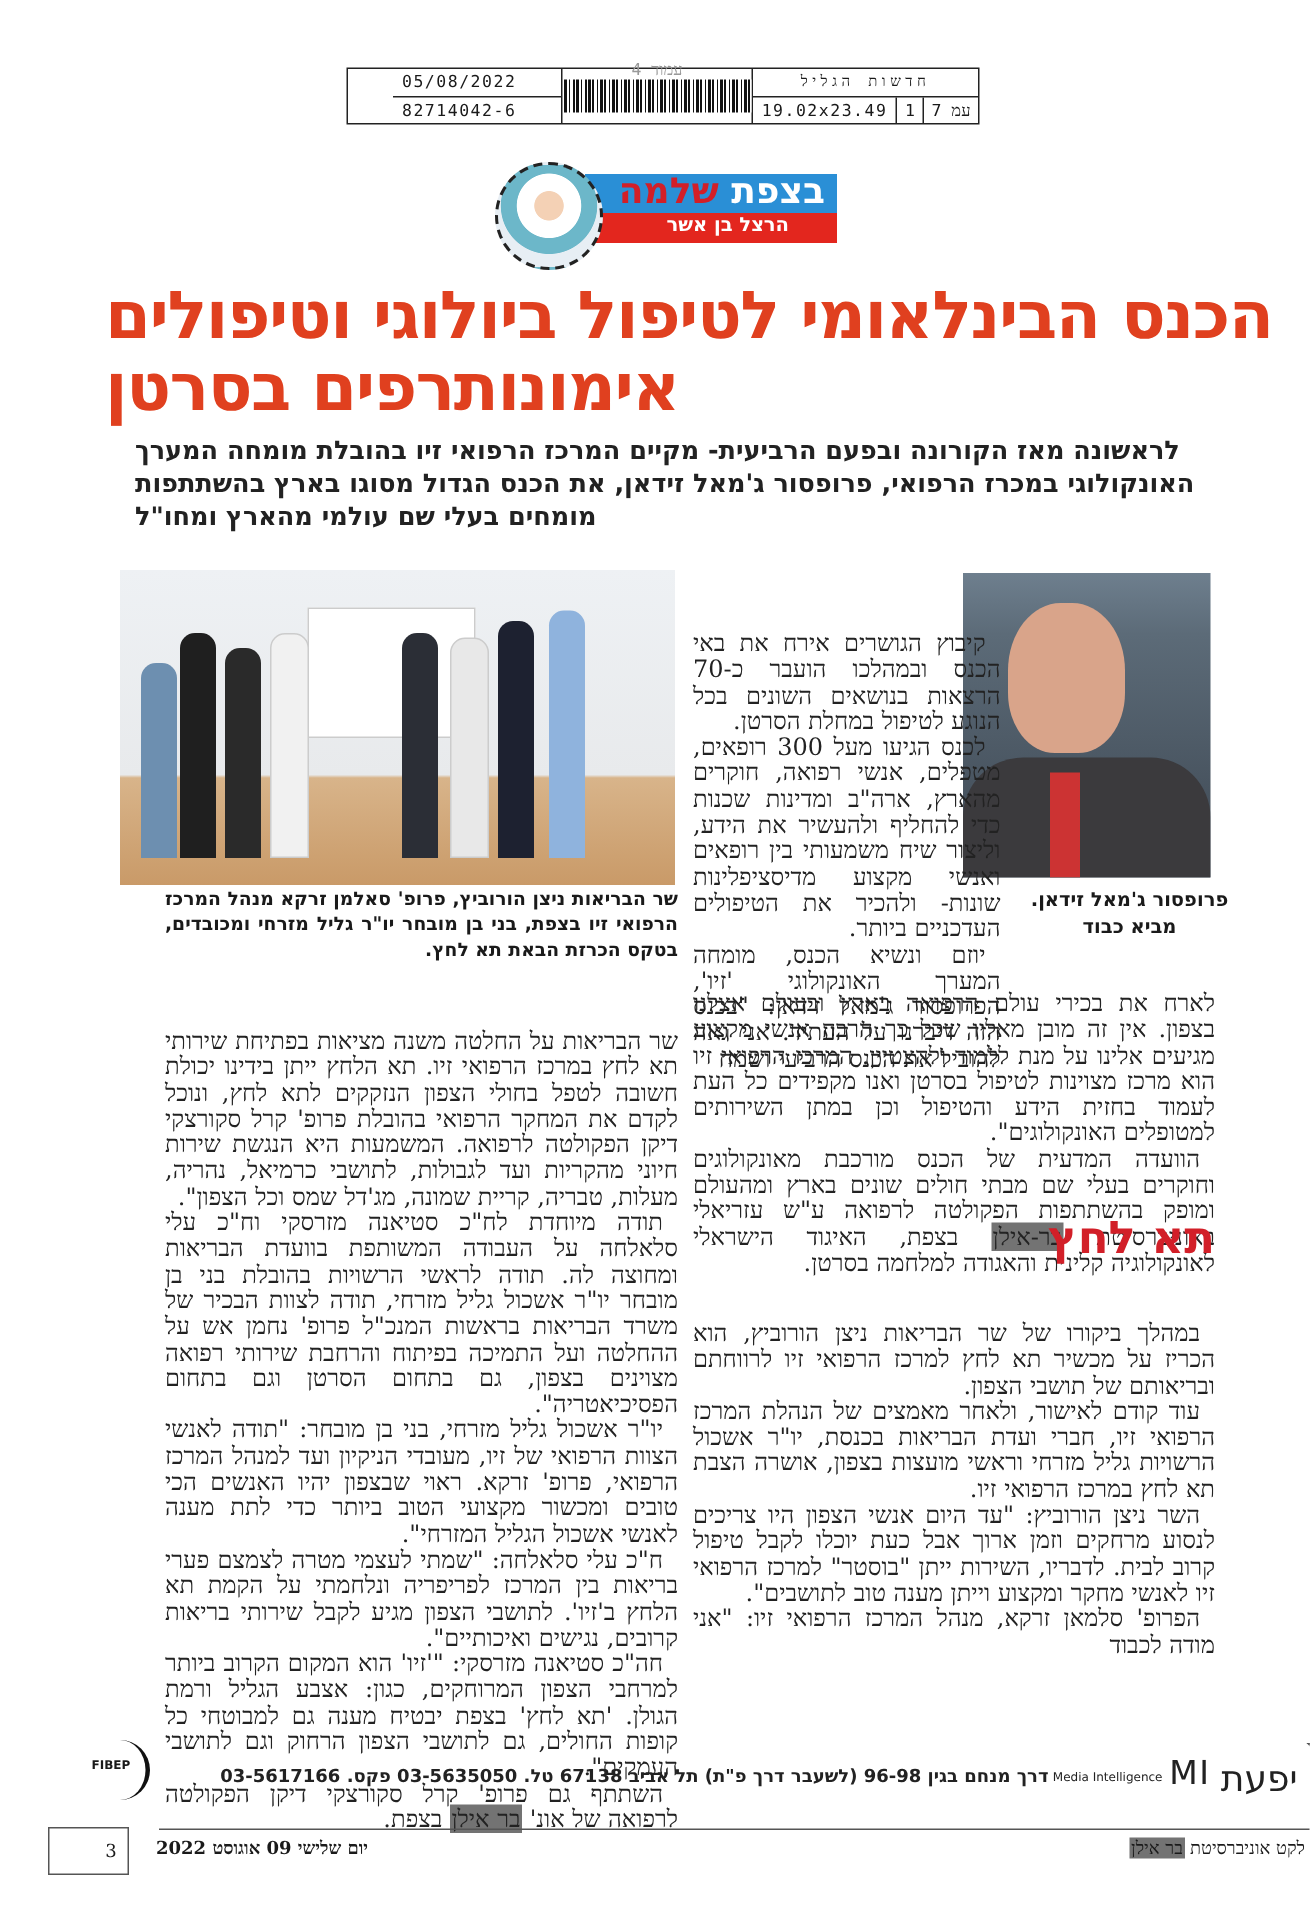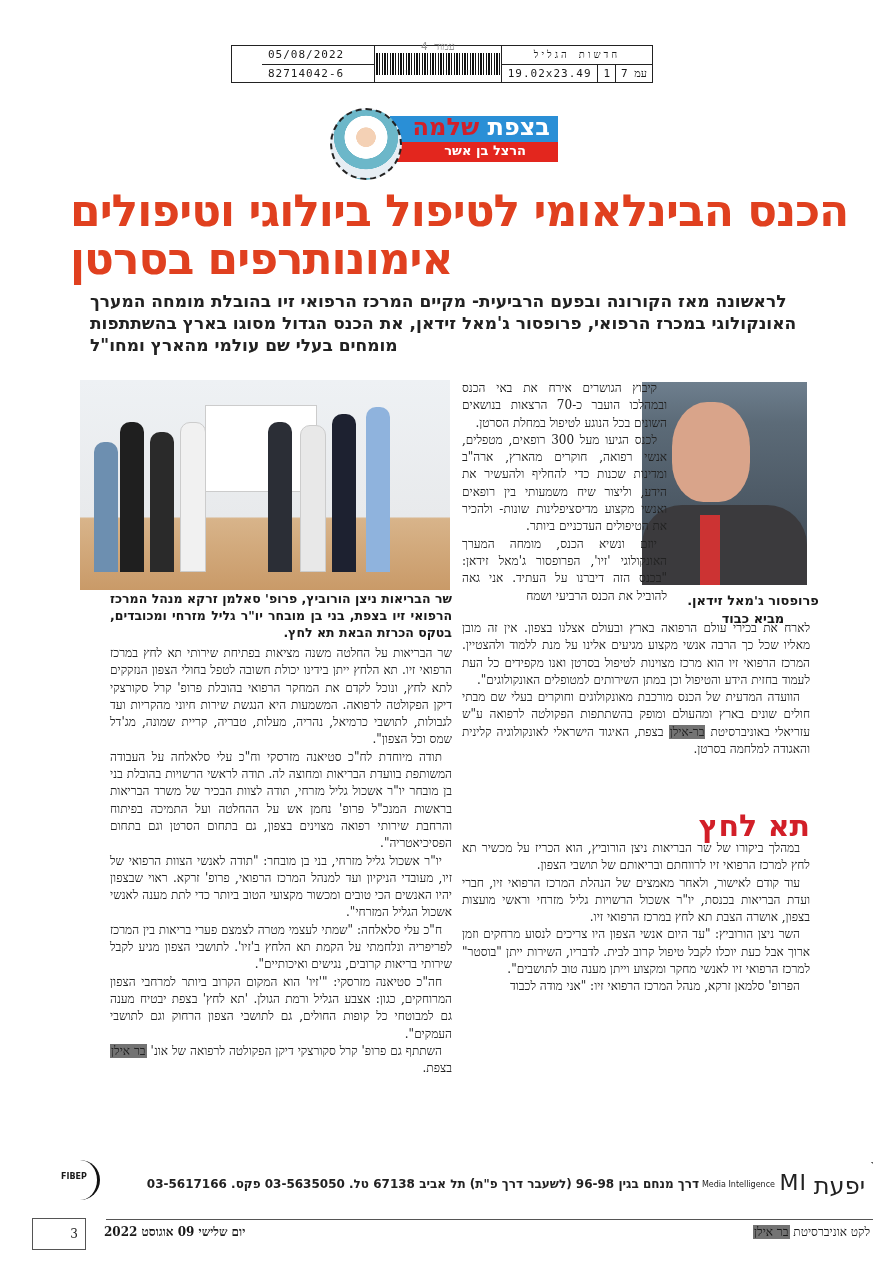--- a/index.html
+++ b/index.html
@@ -34,21 +34,21 @@
   .photo-portrait .face { position:absolute; left:30px; top:20px; width:78px; height:100px; border-radius:45% 45% 40% 40%; background:#d9a48a; }
   .photo-portrait .suit { position:absolute; left:0; right:0; bottom:0; height:80px; background:#3b3a3d; border-radius:40px 40px 0 0; }
   .photo-portrait .tie { position:absolute; left:58px; bottom:0; width:20px; height:70px; background:#c33; }
   .photo-group { left:80px; top:380px; width:340px; height:210px; background:linear-gradient(180deg,#eef1f4 0%,#e8eaec 65%,#d8b48a 66%,#c99a68 100%); overflow:hidden; }
   .photo-group .sign { position:absolute; left:125px; top:25px; width:110px; height:85px; background:#fff; border:1px solid #ccc; }
   .photo-group .person { position:absolute; bottom:18px; width:24px; border-radius:10px 10px 0 0; }
   
   .cap-portrait { left:640px; top:592px; width:140px; text-align:center; direction:rtl; font-weight:bold; font-size:13px; line-height:18px;margin-left:13px; }
   .cap-group { left:80px; top:590px; width:342px; direction:rtl; text-align:justify; font-weight:bold; font-size:12.5px; line-height:17px; }
   
-  .body { direction:rtl; text-align:justify; font-family:"DejaVu Serif", serif; font-size:12px; line-height:17.3px; color:#222; }
+  .body { direction:rtl; text-align:justify; font-family:"DejaVu Serif", serif; font-size:16px; line-height:17.3px; color:#222;margin-top:40px; }
   .body p { margin:0; text-indent:10px; }
   .hl-link { background:#737373; padding:0 1px; }
   .colA { left:432px; top:380px; width:205px; }
   .colB { left:432px; top:620px; width:348px; }
   .colC { left:80px; top:645px; width:342px; }
   .colD { left:432px; top:840px; width:348px; }
   .sectionhead { left:432px; top:808px; width:348px; text-align:right; direction:rtl; color:#d21f28; font-weight:bold; font-size:30px; }
   
   .footer-bar { left:30px; top:1160px; width:818px; height:40px;margin-left:31px; }
   .yifat-logo { position:absolute; right:0; top:0; width:40px; height:36px; }

